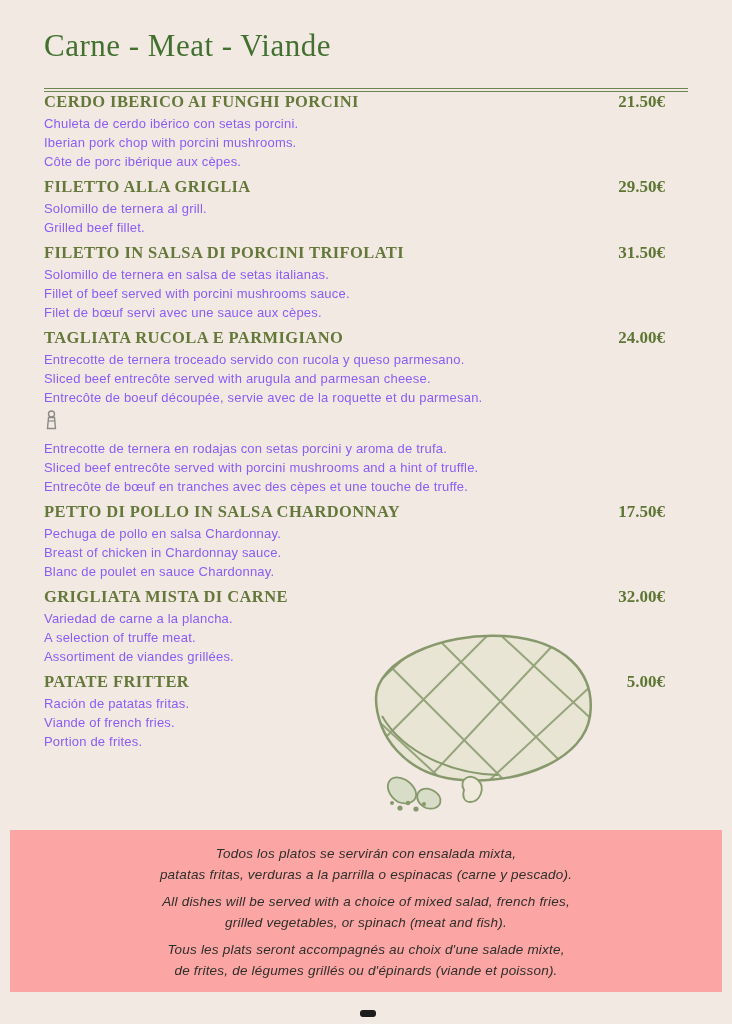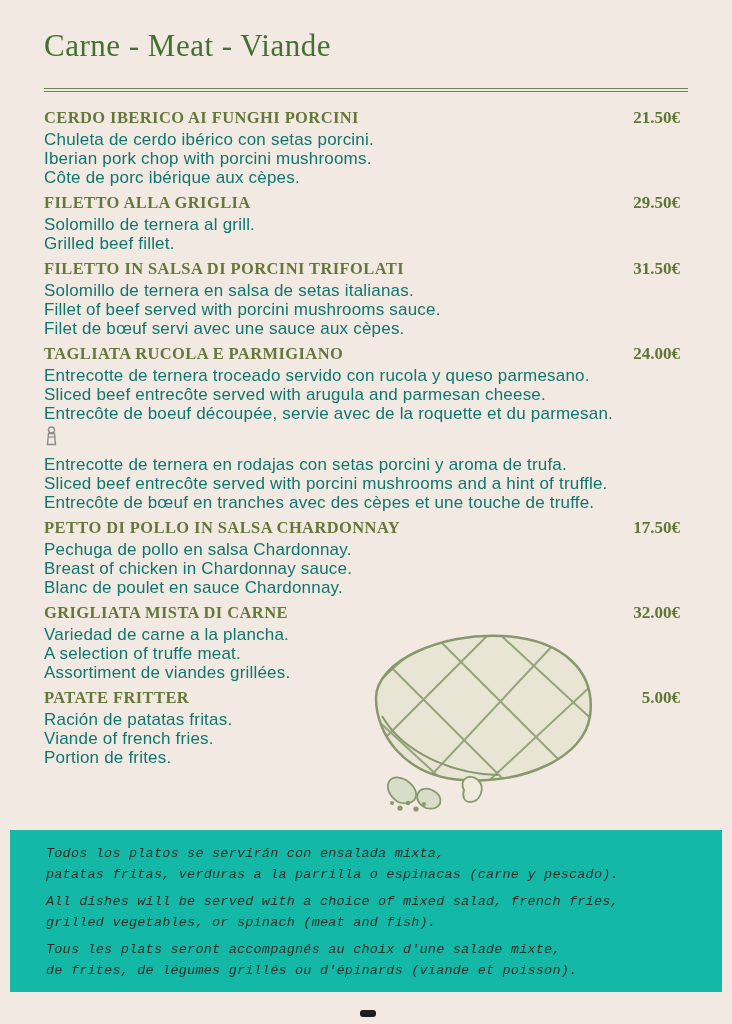--- a/index.html
+++ b/index.html
@@ -6,38 +6,38 @@
   html, body { width: 732px; height: 1024px; }
   body {
     background: #f3e9e3;
     font-family: "Liberation Sans", sans-serif;
     overflow: hidden;
   }
   .page {
     position: relative;
     width: 732px;
     height: 1024px;
-    padding: 26px 52px 0 44px;
+    padding: 26px 67px 0 44px;
   }
   h1.page-title {
     font-family: "Liberation Serif", "DejaVu Serif", serif;
     font-size: 31px;
     font-weight: 500;
     color: #41702f;
     letter-spacing: 0.5px;
     line-height: 40px;
   }
   .rule {
     margin-top: 22px;
     height: 4px;
     border-top: 1px solid #6f8454;
     border-bottom: 1px solid #6f8454;
     width: 644px;
   }
-  .menu { margin-top: 16px; position: relative; z-index: 2; }
+  .menu { position: relative; z-index: 2; }
   .item { margin-bottom: 6px; }
   .item-head {
     display: flex;
     align-items: baseline;
     justify-content: space-between;
   }
   .item-name {
     font-family: "Liberation Serif", "DejaVu Serif", serif;
     font-size: 16.5px;
     font-weight: 600;
@@ -48,44 +48,43 @@
     max-width: 560px;
   }
   .item-price {
     font-family: "Liberation Serif", "DejaVu Serif", serif;
     font-size: 17px;
     font-weight: 600;
     color: #5e7634;
     white-space: nowrap;
   }
   .desc {
-    font-size: 17px;
-    color: #0f766e;
+    font-size: 13px;
+    color: #8b5cf6;
     line-height: 19px;
     letter-spacing: 0.2px;
   }
   .badge-row { height: 26px; display: flex; align-items: center; }
   .grinder-icon { display: inline-block; }
   .steak {
     position: absolute;
     left: 346px;
     top: 612px;
     width: 268px;
     height: 200px;
     z-index: 1;
   }
   .footer-note {
     position: absolute;
     left: 10px;
     right: 10px;
     top: 830px;
-    background: #14b8a6;
+    background: #fca5a5;
     padding: 13px 36px 11px 36px;
-    text-align: left;
-    font-family: Liberation Mono, monospace;
+    text-align: center;
   }
   .footer-note p {
     font-size: 13.5px;
     font-style: italic;
     color: #2e2f2a;
     line-height: 21px;
     margin-bottom: 6px;
     white-space: pre-line;
     letter-spacing: 0.2px;
   }

